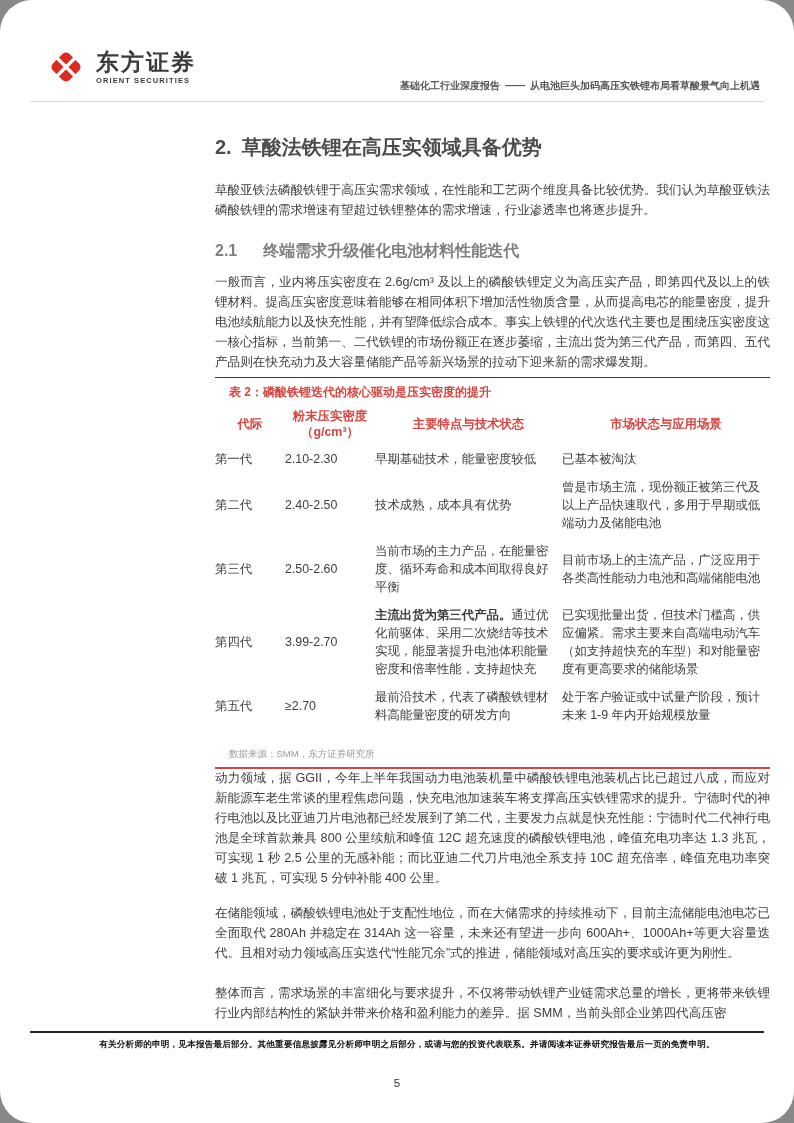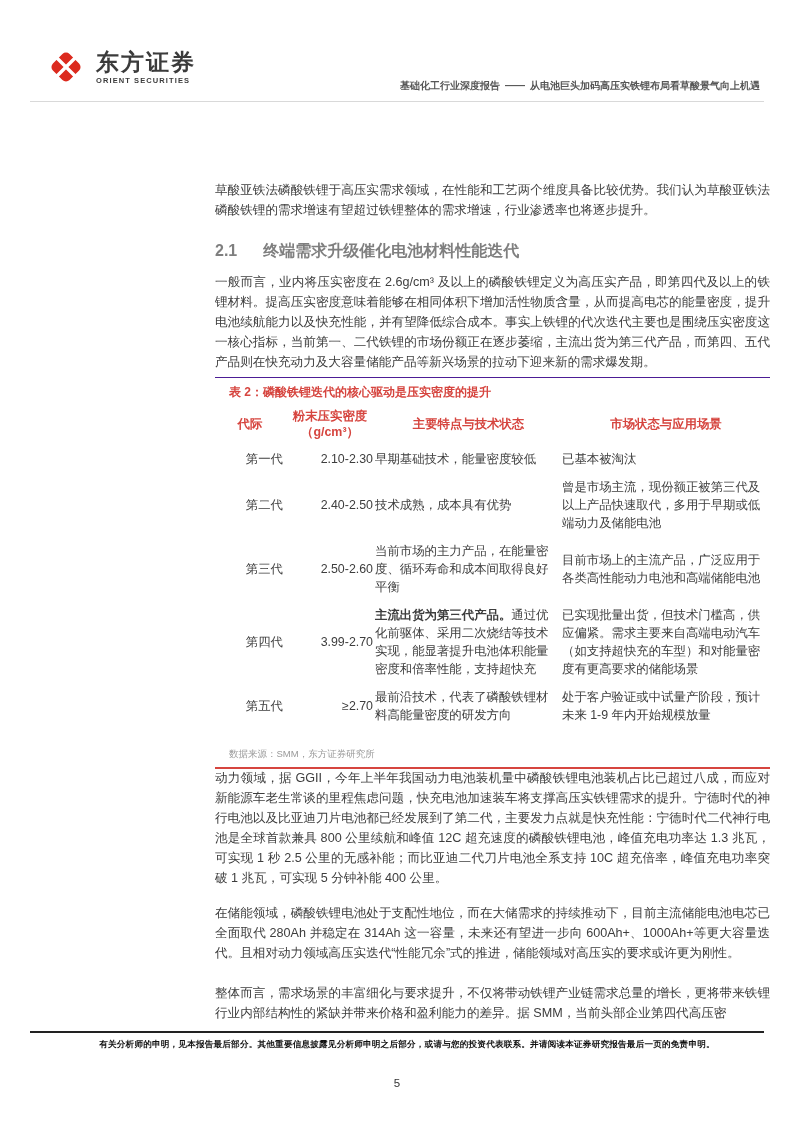--- a/index.html
+++ b/index.html
@@ -1,20 +1,20 @@
 <!DOCTYPE html>
 <html><head>
 <meta charset="utf-8">
 <style>
   * { margin:0; padding:0; box-sizing:border-box; }
   html,body { background:#888; }
   body { font-family:"Liberation Sans","DejaVu Sans",sans-serif; }
   .page {
     position:relative; width:794px; height:1123px; margin:0 auto;
-    background:#ffffff; overflow:hidden; color:#3d3d3d;
+    background:#ffffff; overflow:hidden; color:#3d3d3d;border-radius:32px;
   }
 
   
   .logo { position:absolute; left:45px; top:46px; display:flex; align-items:center; }
   .logo-mark { width:42px; height:42px; margin-right:9px; }
   .logo-cn { font-size:23px; font-weight:bold; color:#3b3b3b; letter-spacing:2px; line-height:24px; }
   .logo-en { font-size:7.5px; font-weight:bold; color:#3b3b3b; letter-spacing:1.1px; margin-top:2px; }
   .header-title {
     position:absolute; right:34px; top:79px; font-size:10px; font-weight:bold;
     color:#565656; white-space:nowrap;
@@ -40,21 +40,21 @@
   .tbl-caption { font-size:12px; font-weight:bold; color:#d6453f; padding:6px 0 5px 14px; }
   table.gen { width:100%; border-collapse:collapse; table-layout:fixed; }
   table.gen th {
     color:#d6453f; font-size:12.4px; font-weight:bold; line-height:16px;
     vertical-align:middle; padding:2px 0 5px 0; text-align:center;
   }
   table.gen td {
     font-size:12.4px; line-height:18px; color:#3d3d3d;
     vertical-align:middle; padding:5px 2px 5px 0;
   }
-  td.c { text-align:right; }
+  td.c { text-align:left; }
   td.l { text-align:left; padding-right:12px; }
   .b { font-weight:bold; }
   .tbl-source { font-size:9.5px; color:#999999; padding:3px 0 6px 14px;margin-top:16px; }
 
   
   .footer-rule { position:absolute; left:30px; right:30px; top:1031px; height:2px; background:#222222; }
   .footer-text {
     position:absolute; left:0; right:0; top:1039px; text-align:center;
     font-size:8.6px; font-weight:bold; color:#111111; letter-spacing:0.2px;padding-left:20px;
   }
@@ -76,20 +76,23 @@
       <div class="logo-cn">东方证券</div>
       <div class="logo-en">ORIENT SECURITIES</div>
     </div>
   </div>
 
   <div class="header-title">
     <span>基础化工行业深度报告</span><span class="dash">——</span><span>从电池巨头加码高压实铁锂布局看草酸景气向上机遇</span>
   </div>
   <div class="header-rule"></div>
 
+  <div class="main abs sec-title">
+    <span class="num">2.</span><span>草酸法铁锂在高压实领域具备优势</span>
+  </div>
 
   <div class="main abs para intro">草酸亚铁法磷酸铁锂于高压实需求领域，在性能和工艺两个维度具备比较优势。我们认为草酸亚铁法磷酸铁锂的需求增速有望超过铁锂整体的需求增速，行业渗透率也将逐步提升。</div>
 
   <div class="main abs subsec-title">
     <span class="num">2.1</span><span>终端需求升级催化电池材料性能迭代</span>
   </div>
 
   <div class="main abs para p1">一般而言，业内将压实密度在 2.6g/cm³ 及以上的磷酸铁锂定义为高压实产品，即第四代及以上的铁锂材料。提高压实密度意味着能够在相同体积下增加活性物质含量，从而提高电芯的能量密度，提升电池续航能力以及快充性能，并有望降低综合成本。事实上铁锂的代次迭代主要也是围绕压实密度这一核心指标，当前第一、二代铁锂的市场份额正在逐步萎缩，主流出货为第三代产品，而第四、五代产品则在快充动力及大容量储能产品等新兴场景的拉动下迎来新的需求爆发期。</div>
 
   <div class="main abs tbl-wrap">

